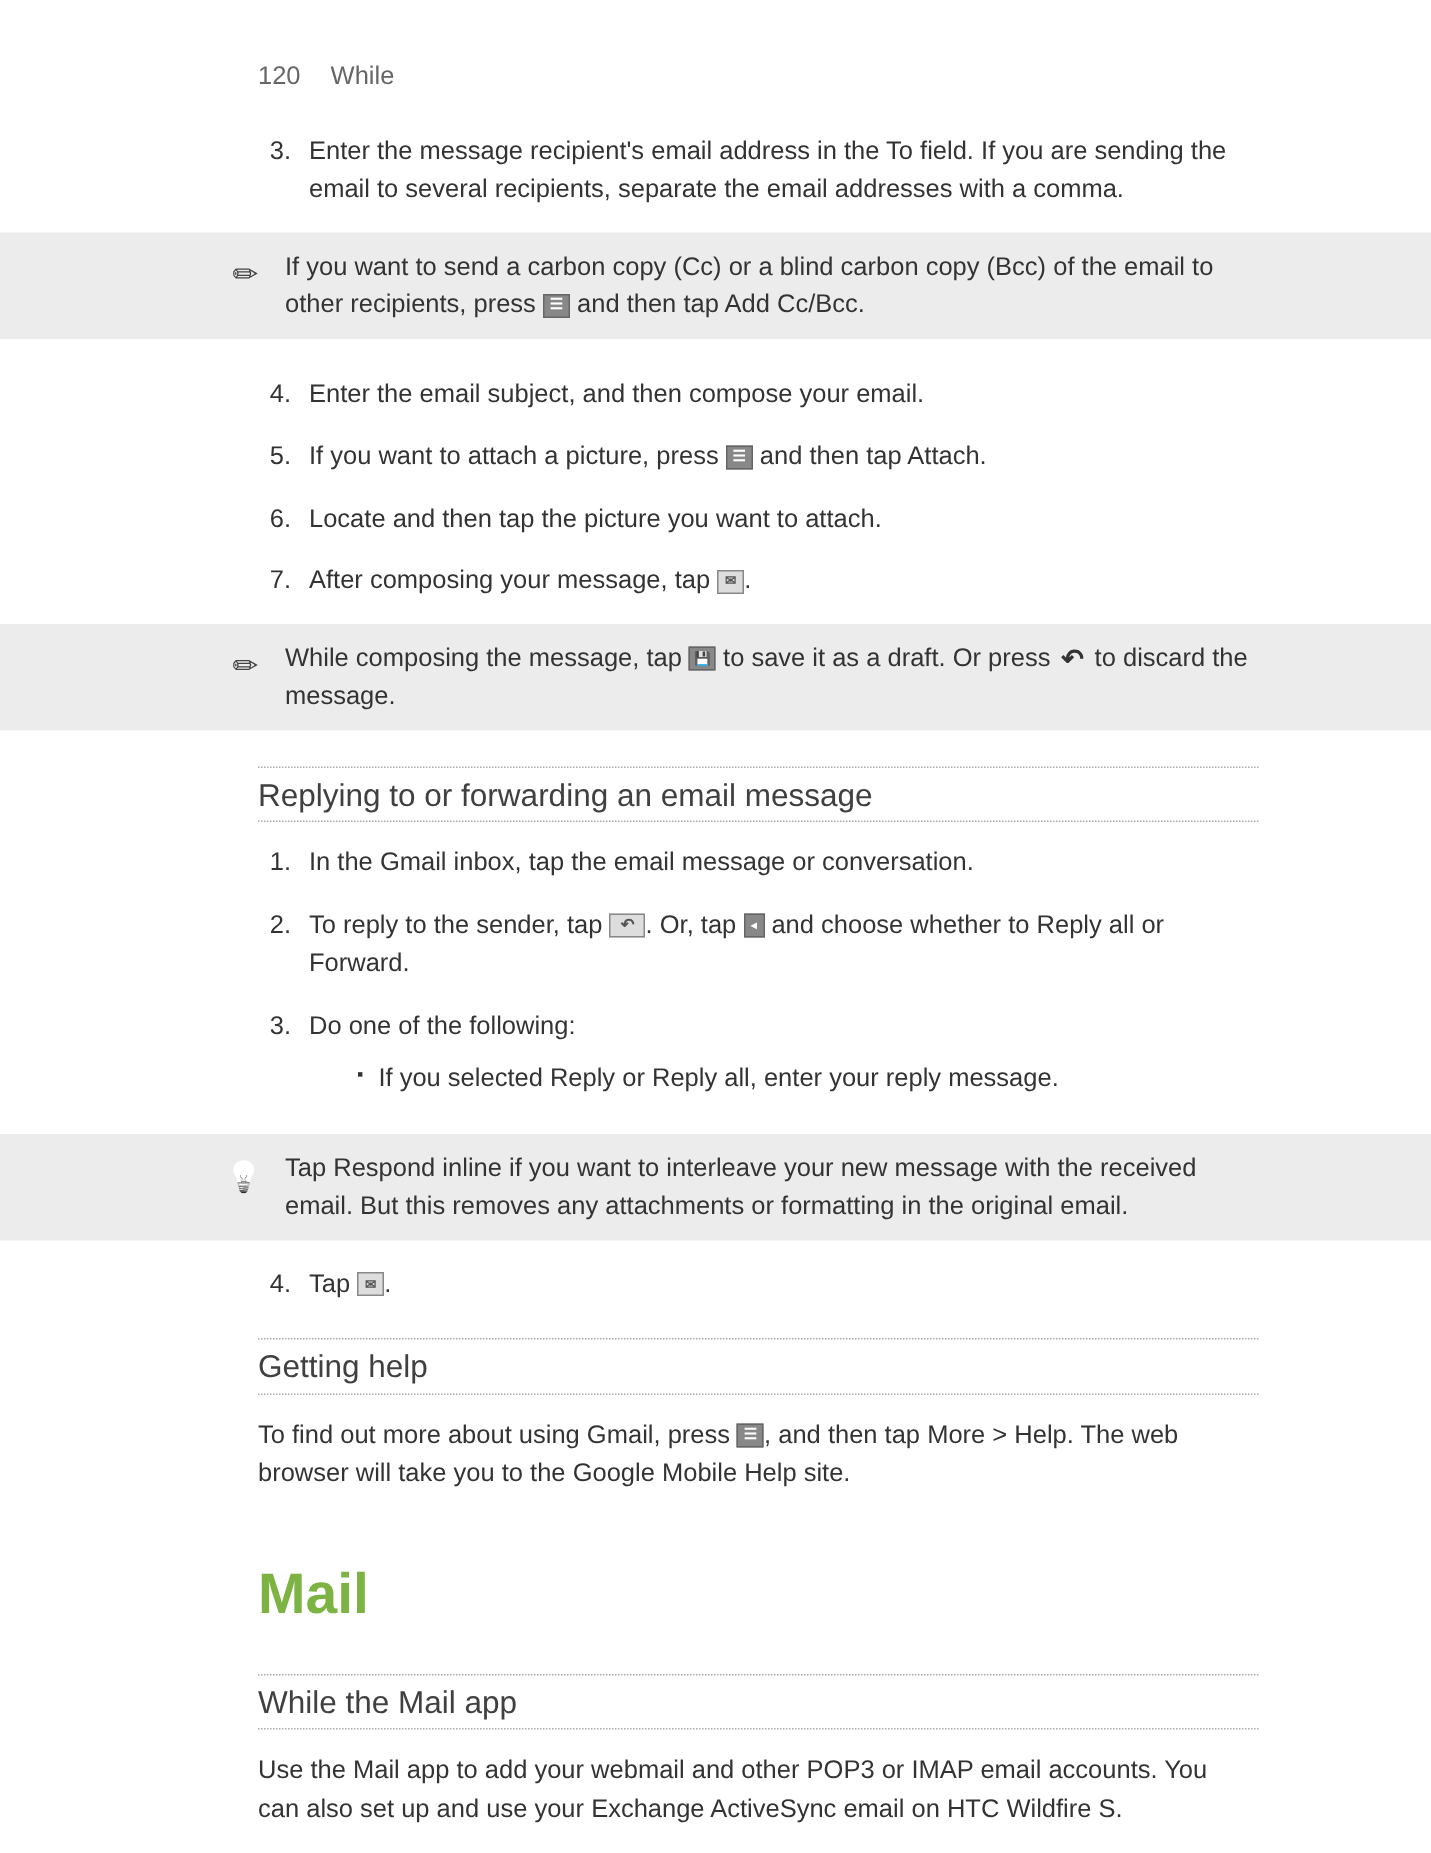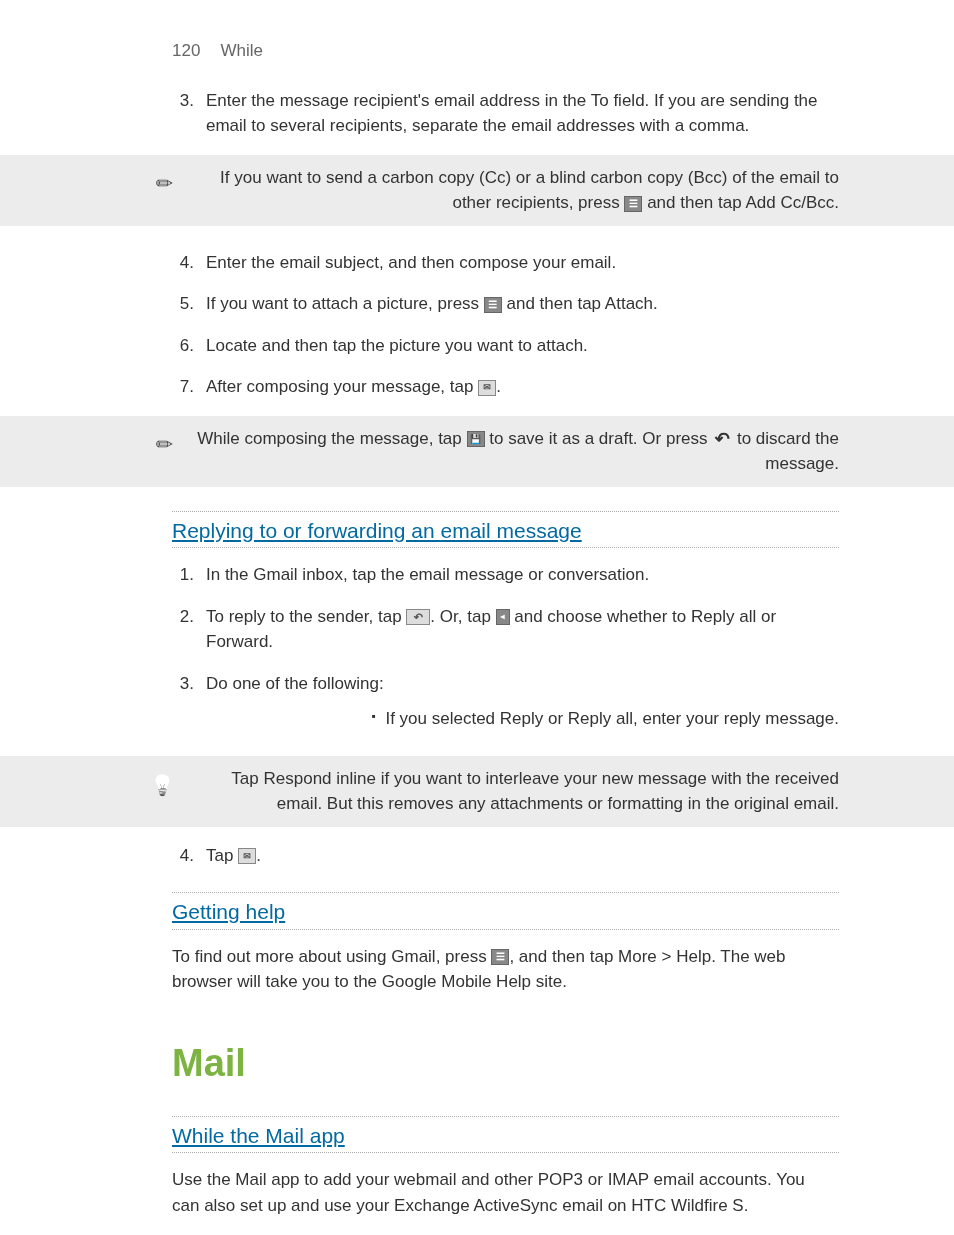--- a/index.html
+++ b/index.html
@@ -52,21 +52,21 @@
     }
     .note-icon {
       width: 26px;
       min-width: 26px;
       padding-top: 4px;
       text-align: center;
       font-size: 20px;
       color: #444;
     }
     .note-icon.pencil { transform: rotate(-45deg); }
-    .note-text { flex: 1; text-align: right; }
+    .note-text { flex: 1; }
     .inline-icon {
       display: inline-flex;
       align-items: center;
       justify-content: center;
       width: 18px;
       height: 16px;
       background: #888;
       border: 1px solid #666;
       color: #fff;
       font-size: 10px;
@@ -96,44 +96,42 @@
       color: #555;
       width: 24px;
     }
     .inline-icon.reply::before { content: "↶"; font-size: 11px; }
     .inline-icon.dropdown {
       background: #888;
       width: 14px;
     }
     .inline-icon.dropdown::before { content: "◂"; font-size: 8px; }
     .section-heading {
-      color: #0369a1;
+      color: #404040;
       font-size: 21px;
       font-weight: 400;
       border-top: 1px dotted #aaa;
       border-bottom: 1px dotted #aaa;
       padding: 3px 0 1px 0;
       margin: 24px 0 14px 0;
-      text-decoration: underline;
     }
     .main-heading {
       color: #7cb342;
       font-size: 38px;
       font-weight: 700;
       margin: 40px 0 16px 0;
     }
     ul.bullets {
       list-style: none;
       margin: 10px 0 4px 32px;
     }
     ul.bullets > li {
       display: flex;
       gap: 10px;
       margin-bottom: 8px;
-      justify-content: flex-end;
     }
     ul.bullets > li::before {
       content: "▪";
       color: #333;
       font-size: 12px;
       line-height: 1.8;
     }
     p.body-text { margin: 10px 16px 16px 0; }
     .lightbulb::before { content: "💡"; filter: grayscale(1) contrast(1.6); }
   </style>

